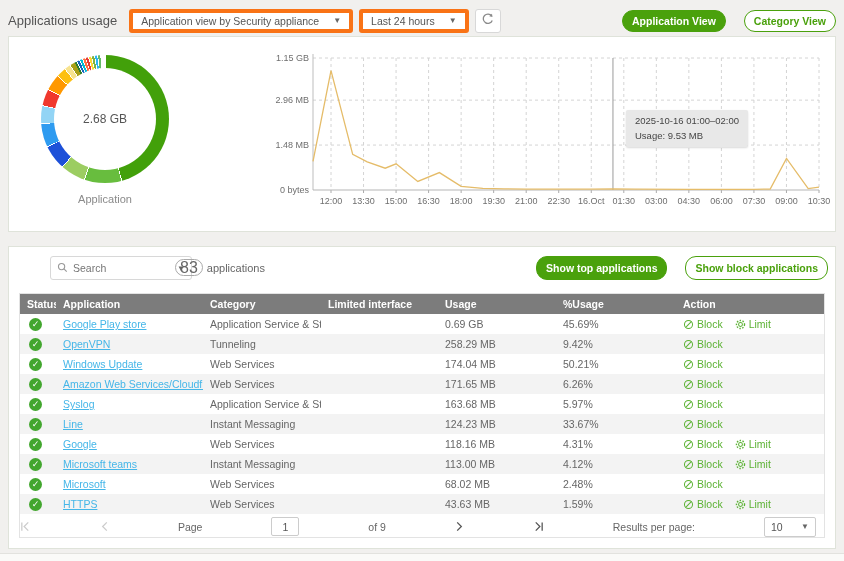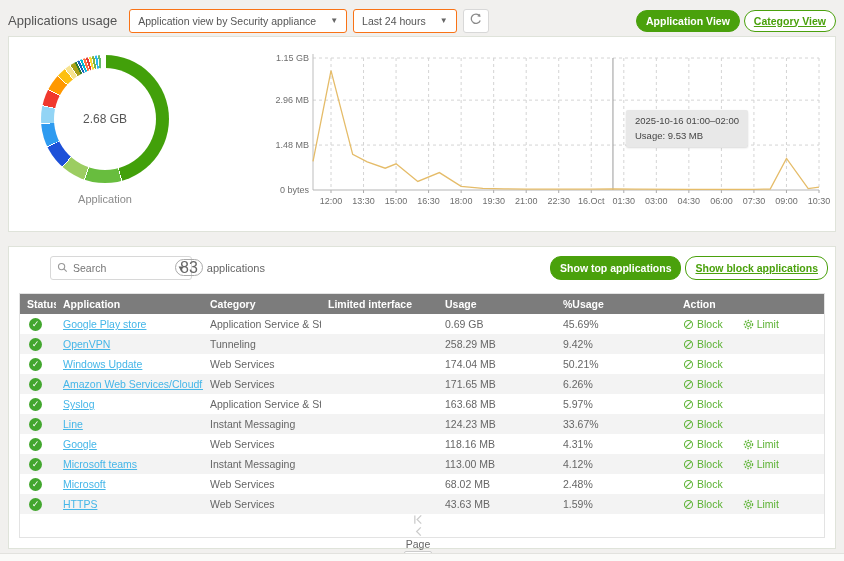--- a/index.html
+++ b/index.html
@@ -2,30 +2,30 @@
 <html><head>
 <meta charset="utf-8">
 <style>
   * { margin:0; padding:0; box-sizing:border-box; }
   body { font-family:"Liberation Sans", sans-serif; background:#f1f0ee; }
   .stage { position:relative; width:844px; height:561px; background:#f1f0ee; overflow:hidden; }
 
   
   .topbar { position:absolute; left:8px; top:8px; right:8px; height:25px; display:flex; align-items:center; }
   .app-title { font-size:13px; color:#545454; margin-right:12px; white-space:nowrap; }
-  .dd { background:#fff; border:1px solid #f97316; border-radius:3px; height:24px; display:flex; align-items:center;
+  .dd { background:#fff; border:4px solid #f97316; border-radius:3px; height:24px; display:flex; align-items:center;
         font-size:10.5px; color:#555; padding:0 8px; margin-right:6px; cursor:pointer; white-space:nowrap; }
   .dd .caret { margin-left:14px; font-size:8px; color:#666; }
   .refresh-btn { width:26px; height:24px; border:1px solid #d8d8d8; border-radius:3px; background:#fff;
         display:flex; align-items:center; justify-content:center; cursor:pointer; }
   .spacer { flex:1; }
   .seg-btn { height:22px; display:flex; align-items:center; padding:0 9px; font-size:10.5px; font-weight:bold;
         border-radius:11px; cursor:pointer; white-space:nowrap; }
   .seg-btn.active { background:#4aa10c; color:#fff; border:1px solid #4aa10c; }
-  .seg-btn.inactive { background:#fff; color:#4aa10c; border:1px solid #4aa10c; margin-left:4px;text-decoration:underline; }
+  .seg-btn.inactive { background:#fff; color:#4aa10c; border:1px solid #4aa10c; margin-left:18px; }
 
   .panel { position:absolute; background:#fff; border:1px solid #dfe3da; }
   #panel-charts { left:8px; top:36px; width:828px; height:196px; }
   #panel-table  { left:8px; top:246px; width:828px; height:303px; }
 
   
   .donut-wrap { position:absolute; left:32px; top:18px; width:128px; height:128px; }
   #donut { position:absolute; inset:0; border-radius:50%; }
   #donut::after { content:""; position:absolute; inset:13px; border-radius:50%; background:#fff; }
   .donut-center { position:absolute; inset:0; display:flex; align-items:center; justify-content:center;
@@ -52,27 +52,27 @@
   
   .table-wrap { position:absolute; left:10px; right:10px; top:46px; bottom:10px; border:1px solid #e3e3e3; background:#fff; }
   table.apps { border-collapse:collapse; width:100%; table-layout:fixed; }
   table.apps th { background:#7c7c7c; color:#fff; font-size:10.5px; font-weight:bold; text-align:left;
         height:20px; padding:0 0 0 7px; white-space:nowrap; overflow:hidden; }
   table.apps td { font-size:10.5px; color:#666; height:20px; padding:0 0 0 7px; white-space:nowrap; overflow:hidden; }
   table.apps tr.alt td { background:#f3f3f3; }
   .status-dot { width:13px; height:13px; border-radius:50%; background:#42a62e; color:#fff; font-size:9px;
         display:flex; align-items:center; justify-content:center; margin-left:2px; }
   a.app-link { color:#45b6e8; text-decoration:underline; cursor:pointer; }
-  .action-cell { color:#5cb234; display:flex; align-items:center; gap:12px; height:20px; }
+  .action-cell { color:#5cb234; display:flex; align-items:center; gap:4px; height:20px; }
   .action-item { display:flex; align-items:center; gap:3px; cursor:pointer; }
   .action-item + .action-item { margin-left:8px; }
 
   
   .pagination { height:25px; display:flex; align-items:center; justify-content:space-between; gap:1px;
-        padding-right:8px; font-size:10.5px; color:#666;flex-direction:column; }
+        padding-right:8px; font-size:10.5px; color:#666; }
   .pg-ic { display:flex; align-items:center; cursor:pointer; }
   .page-input { width:28px; height:19px; border:1px solid #ccc; border-radius:2px; text-align:center;
         font-size:10.5px; color:#555; font-family:inherit; }
   .rpp-select { width:52px; height:20px; border:1px solid #ccc; border-radius:2px; display:flex; align-items:center;
         justify-content:space-between; padding:0 6px; font-size:10.5px; color:#555; cursor:pointer; }
   .rpp-select .caret { font-size:8px; color:#666; }
 
   .bottom-strip { position:absolute; left:0; right:0; top:553px; height:8px; background:#fafaf8; border-top:1px solid #e2e2de; }
 </style>
 </head>

